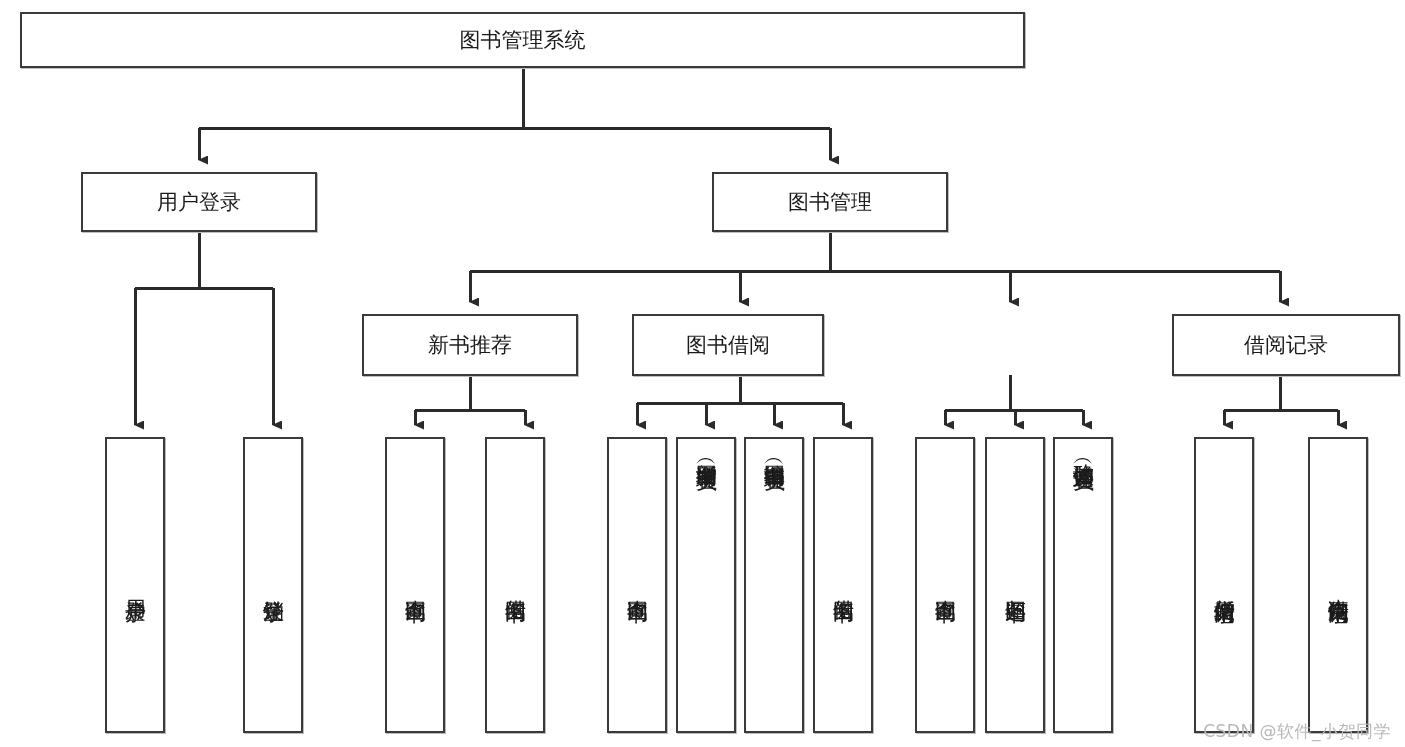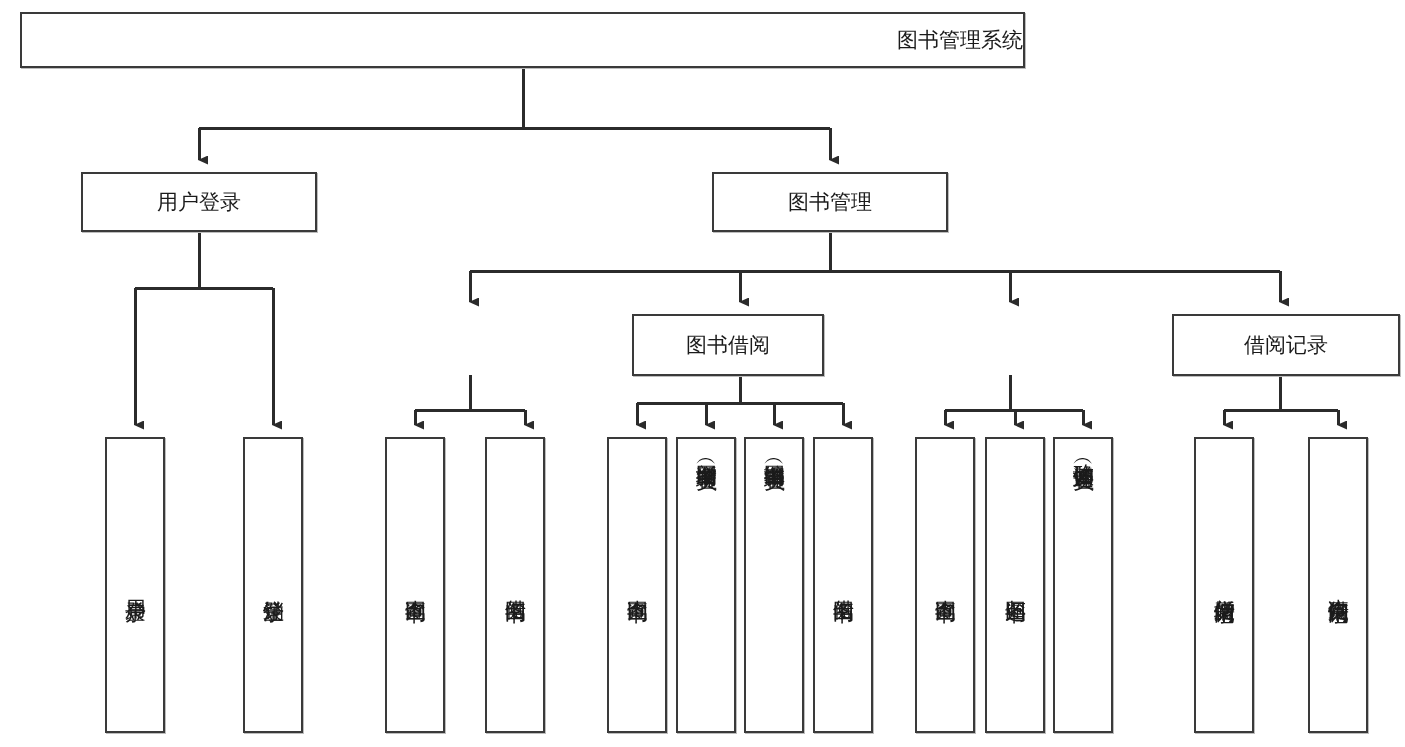--- a/index.html
+++ b/index.html
@@ -122,31 +122,34 @@
       <path d="M1015,410 L1015,425" marker-end="url(#arrowhead)"></path>
       <path d="M1083,410 L1083,425" marker-end="url(#arrowhead)"></path>
 
       <path d="M1280,375 L1280,410"></path>
       <path d="M1224,410 L1338,410"></path>
       <path d="M1224,410 L1224,425" marker-end="url(#arrowhead)"></path>
       <path d="M1338,410 L1338,425" marker-end="url(#arrowhead)"></path>
     </g>
   </svg>
 
-  <div class="node horiz" style="left:20px; top:12px; width:1005px; height:56px;justify-content:flex-end;">
+  <div class="node horiz" style="left:20px; top:12px; width:1005px; height:56px;">
     <span class="node-label">图书管理系统</span>
   </div>
 
   <div class="node horiz" style="left:81px; top:172px; width:236px; height:60px;">
     <span class="node-label">用户登录</span>
   </div>
   <div class="node horiz" style="left:712px; top:172px; width:236px; height:60px;font-family:Liberation Serif, serif;">
     <span class="node-label">图书管理</span>
   </div>
 
+  <div class="node horiz" style="left:362px; top:314px; width:216px; height:62px;">
+    <span class="node-label">新书推荐</span>
+  </div>
   <div class="node horiz" style="left:632px; top:314px; width:192px; height:62px;">
     <span class="node-label">图书借阅</span>
   </div>
   <div class="node horiz" style="left:1172px; top:314px; width:228px; height:62px;">
     <span class="node-label">借阅记录</span>
   </div>
 
   <div class="node vert short" style="left:105px; top:437px; width:60px; height:296px;">
     <span class="node-label">用户登录</span>
   </div>
@@ -184,14 +187,15 @@
     <span class="node-label">确认归还（管理员）</span>
   </div>
 
   <div class="node vert short" style="left:1194px; top:437px; width:60px; height:296px;">
     <span class="node-label">新增借阅记录</span>
   </div>
   <div class="node vert short" style="left:1308px; top:437px; width:60px; height:296px;">
     <span class="node-label">查询借阅记录</span>
   </div>
 
+  <div id="watermark">CSDN @软件_小贺同学</div>
 
 </div>
 
 </body></html>

